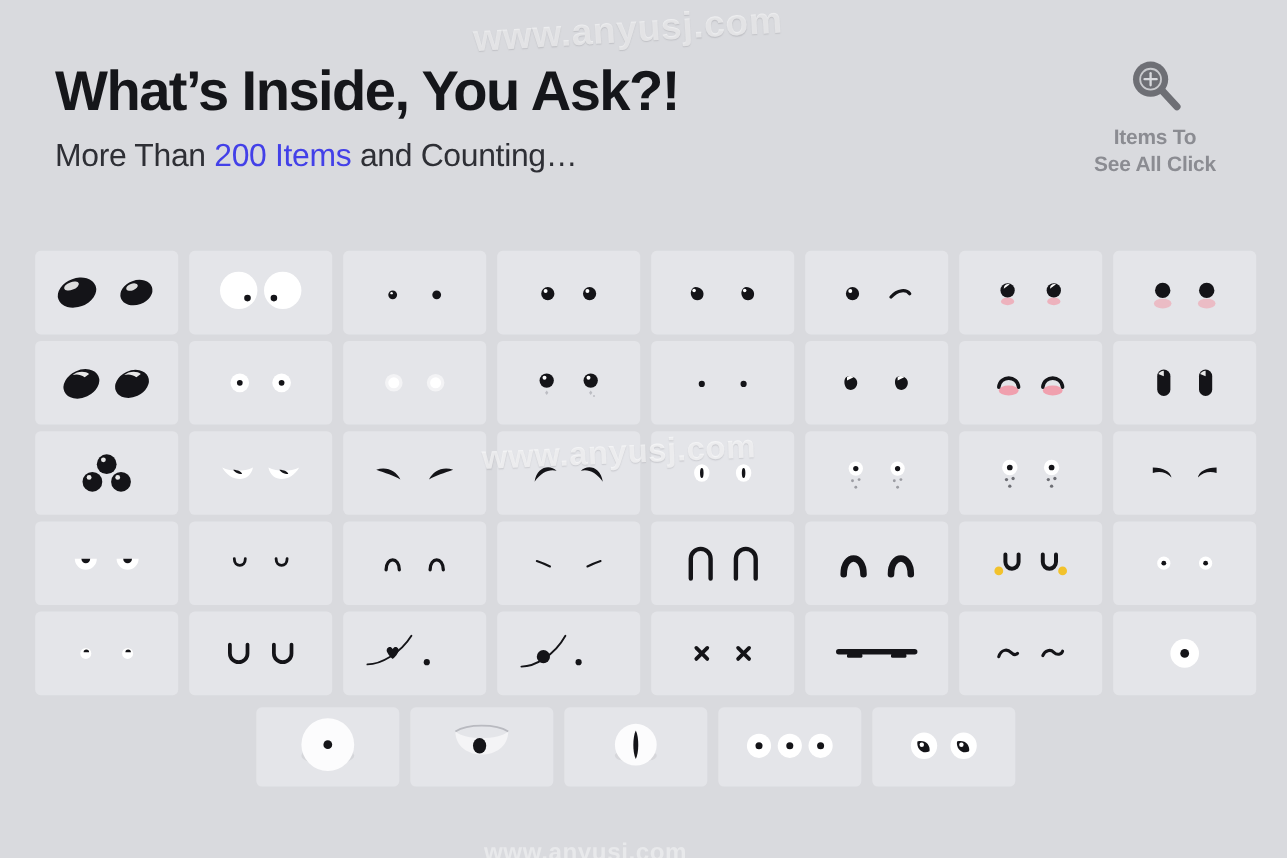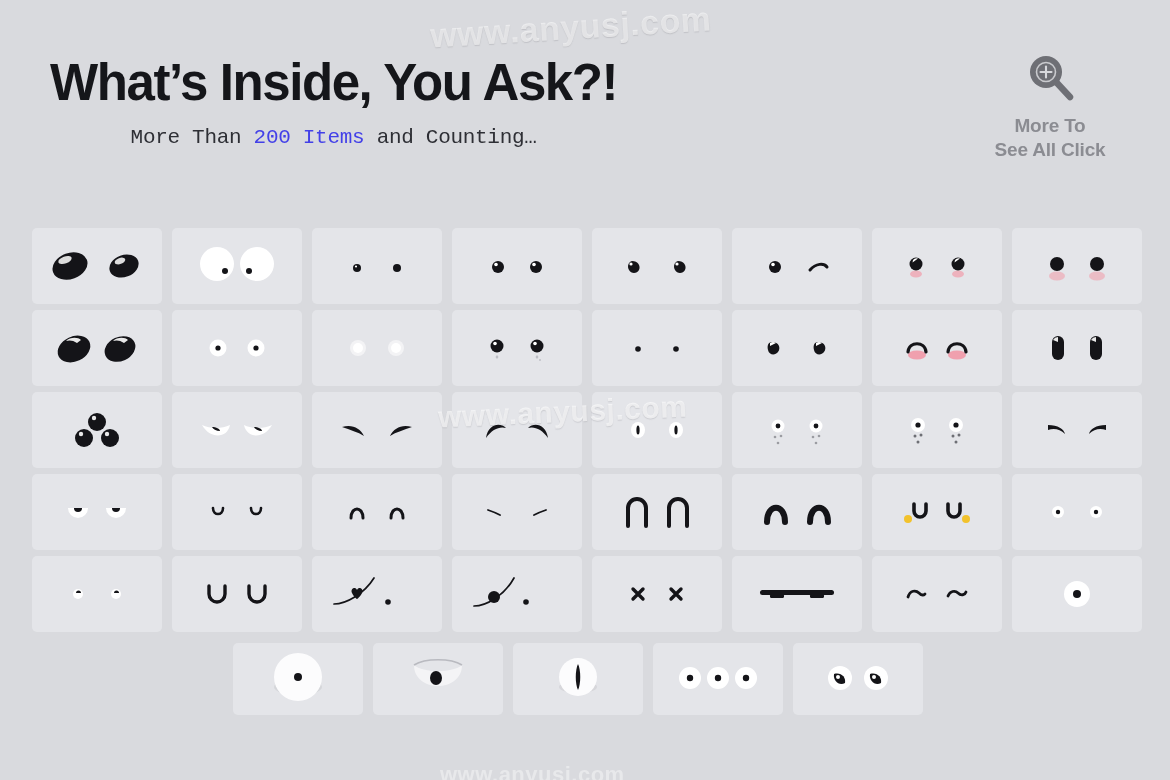--- a/index.html
+++ b/index.html
@@ -41,36 +41,35 @@
     color: rgba(255,255,255,0.62);
     text-shadow: 0 1px 1px rgba(150,150,155,0.3);
   }
   .wm-bottom {
     left: 440px; top: 762px;
     font-size: 22px;
     color: rgba(255,255,255,0.4);
   }
 
   
-  .header { position: absolute; left: 50px; top: 56px; z-index: 5; text-align: center; }
+  .header { position: absolute; left: 50px; top: 56px; z-index: 5; }
   .title {
     font-size: 51px;
     font-weight: 800;
     color: #15161a;
     letter-spacing: -1.4px;
     line-height: 1.05;
     white-space: nowrap;
   }
   .subtitle {
     margin-top: 16px;
-    font-size: 21px;
+    font-size: 29px;
     color: #2e2f35;
     letter-spacing: -0.3px;
     white-space: nowrap;
-    font-family: Liberation Mono, monospace;
   }
   .subtitle .accent { color: #4340e8; }
 
   
   .see-all {
     position: absolute;
     right: 50px; top: 50px;
     width: 140px;
     text-align: center;
     z-index: 5;
@@ -129,21 +128,21 @@
 
 <div class="see-all">
   <svg class="mag" width="56" height="54" viewBox="0 0 56 54">
     <circle cx="24" cy="22" r="16" fill="#6e6f75"></circle>
     <circle cx="24" cy="22" r="9.5" fill="none" stroke="#c9cace" stroke-width="1.6"></circle>
     <line x1="24" y1="16.5" x2="24" y2="27.5" stroke="#d8d9dd" stroke-width="2.1" stroke-linecap="round"></line>
     <line x1="18.5" y1="22" x2="29.5" y2="22" stroke="#d8d9dd" stroke-width="2.1" stroke-linecap="round"></line>
     <line x1="35" y1="33" x2="48" y2="47" stroke="#6e6f75" stroke-width="6.5" stroke-linecap="round"></line>
   </svg>
   <div class="cta">
-    <div>More To</div>
+    <div>Items To</div>
     <div>See All Click</div>
   </div>
 </div>
 
 <div class="grid">
 
   <div class="tile">
     <svg viewBox="0 0 130 76">
       <ellipse cx="38" cy="38" rx="18" ry="13" fill="#141418" transform="rotate(-20 38 38)"></ellipse>
       <ellipse cx="33" cy="32" rx="7" ry="3.5" fill="#ffffff" opacity="0.85" transform="rotate(-20 33 32)"></ellipse>

